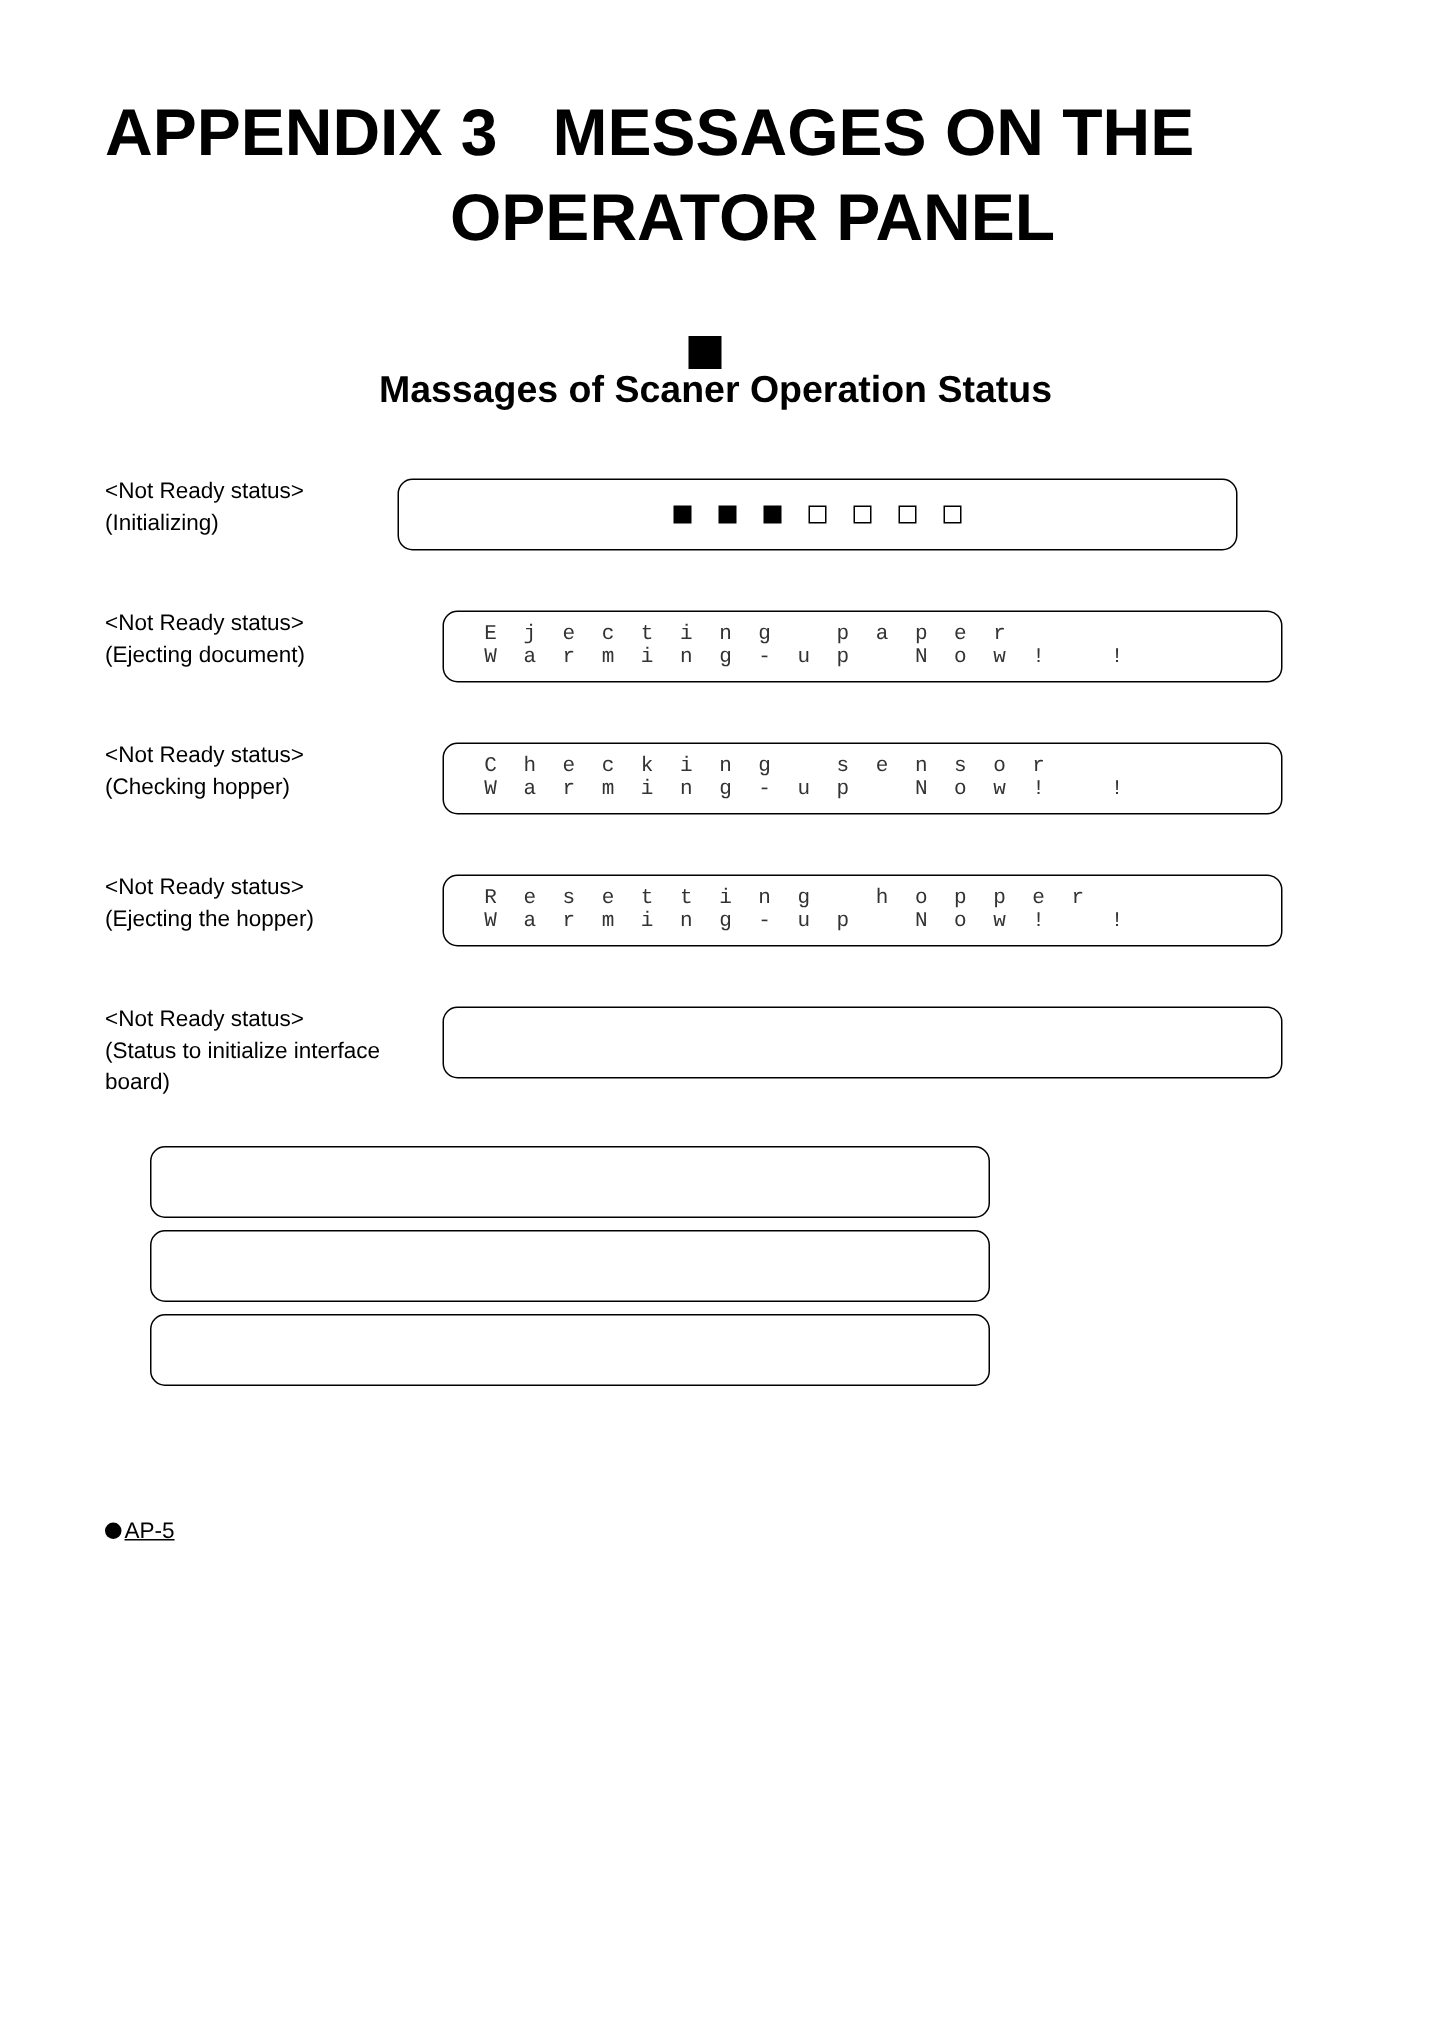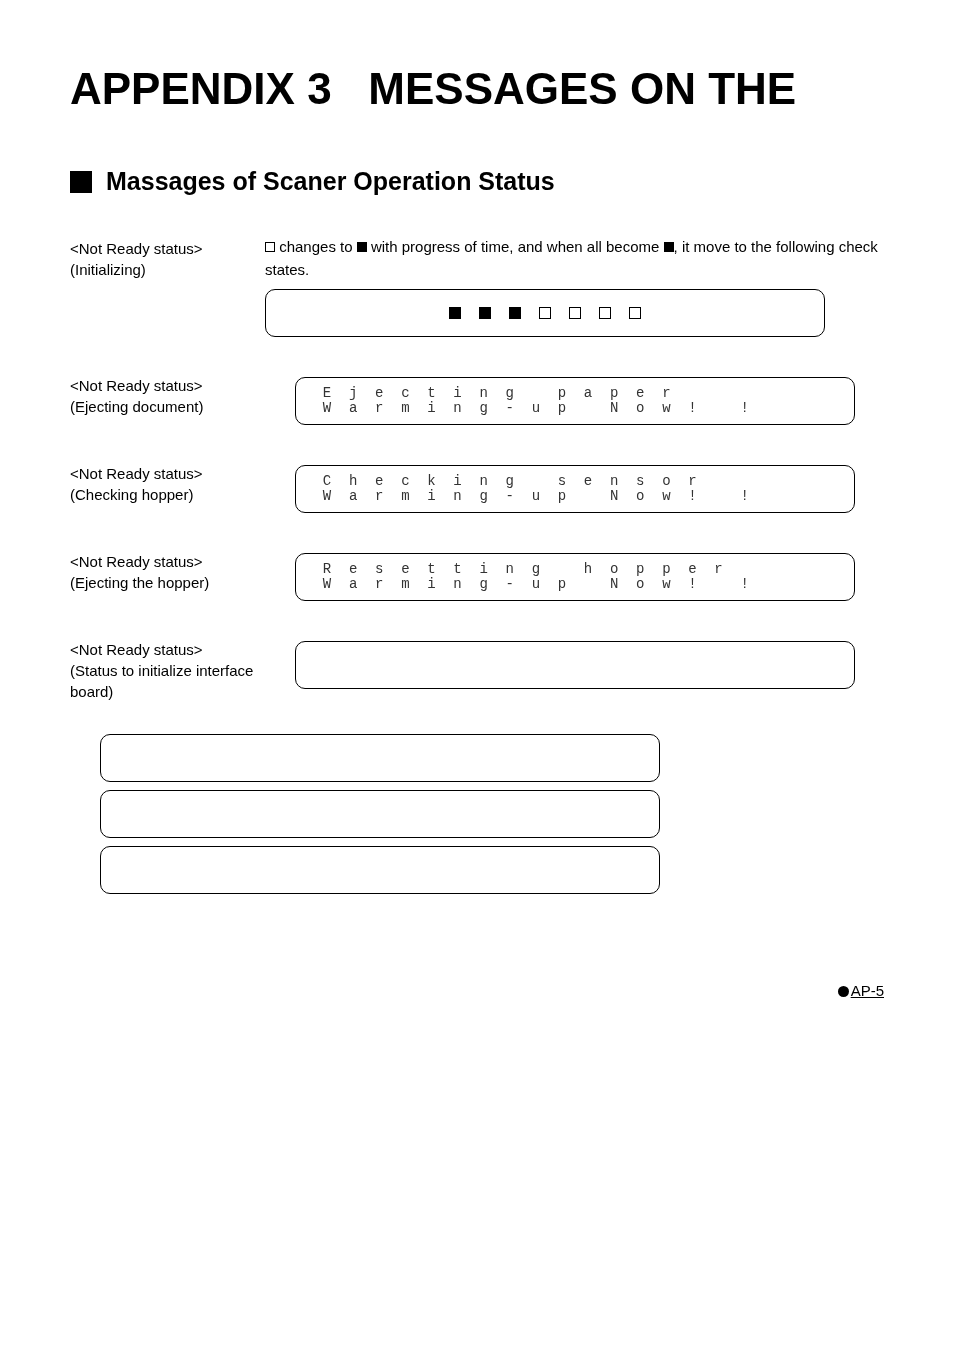--- a/index.html
+++ b/index.html
@@ -15,20 +15,21 @@
     font-size: 44px;
     font-weight: bold;
     margin: 0 0 50px 0;
     line-height: 1.3;
   }
   .indent-title { padding-left: 230px; }
   .section-row {
     display: flex;
     align-items: center;
     margin-bottom: 40px;
+    flex-direction: column;
   }
   .sq {
     width: 22px;
     height: 22px;
     background: #000;
     margin-right: 14px;
   }
   h2 {
     font-size: 25px;
     font-weight: bold;
@@ -99,60 +100,54 @@
   }
   .sq-inline-e {
     display: inline-block;
     width: 10px;
     height: 10px;
     border: 1px solid #000;
     background: #fff;
     vertical-align: 0;
   }
   .footer {
-    text-align: right;
+    text-align: left;
     font-size: 15px;
     margin-top: 80px;
     text-decoration: underline;
   }
   .bullet {
     display: inline-block;
     width: 11px;
     height: 11px;
     border-radius: 50%;
     background: #000;
     vertical-align: -1px;
     margin-right: 2px;
   }
 </style>
 </head>
 <body>
 
 <h1>
   <span>APPENDIX 3</span>&nbsp;&nbsp;&nbsp;<span>MESSAGES ON THE</span><br>
+  <span class="indent-title">OPERATOR PANEL</span>
 </h1>
 
 <div class="section-row">
   <div class="sq"></div>
   <h2>Massages of Scaner Operation Status</h2>
 </div>
 
 <div class="row">
   <div class="leftcol">
     <div>&lt;Not Ready status&gt;</div>
     <div>(Initializing)</div>
   </div>
   <div class="rightcol">
-    <div class="desc-text">
-      <span class="sq-inline-e"></span>
-      <span>changes to</span>
-      <span class="sq-inline-f"></span>
-      <span>with progress of time, and when all become</span>
-      <span class="sq-inline-f"></span><span>, it move to the following check states.</span>
-    </div>
     <div class="panel">
       <div class="progress">
         <div class="block-filled"></div>
         <div class="block-filled"></div>
         <div class="block-filled"></div>
         <div class="block-empty"></div>
         <div class="block-empty"></div>
         <div class="block-empty"></div>
         <div class="block-empty"></div>
       </div>

